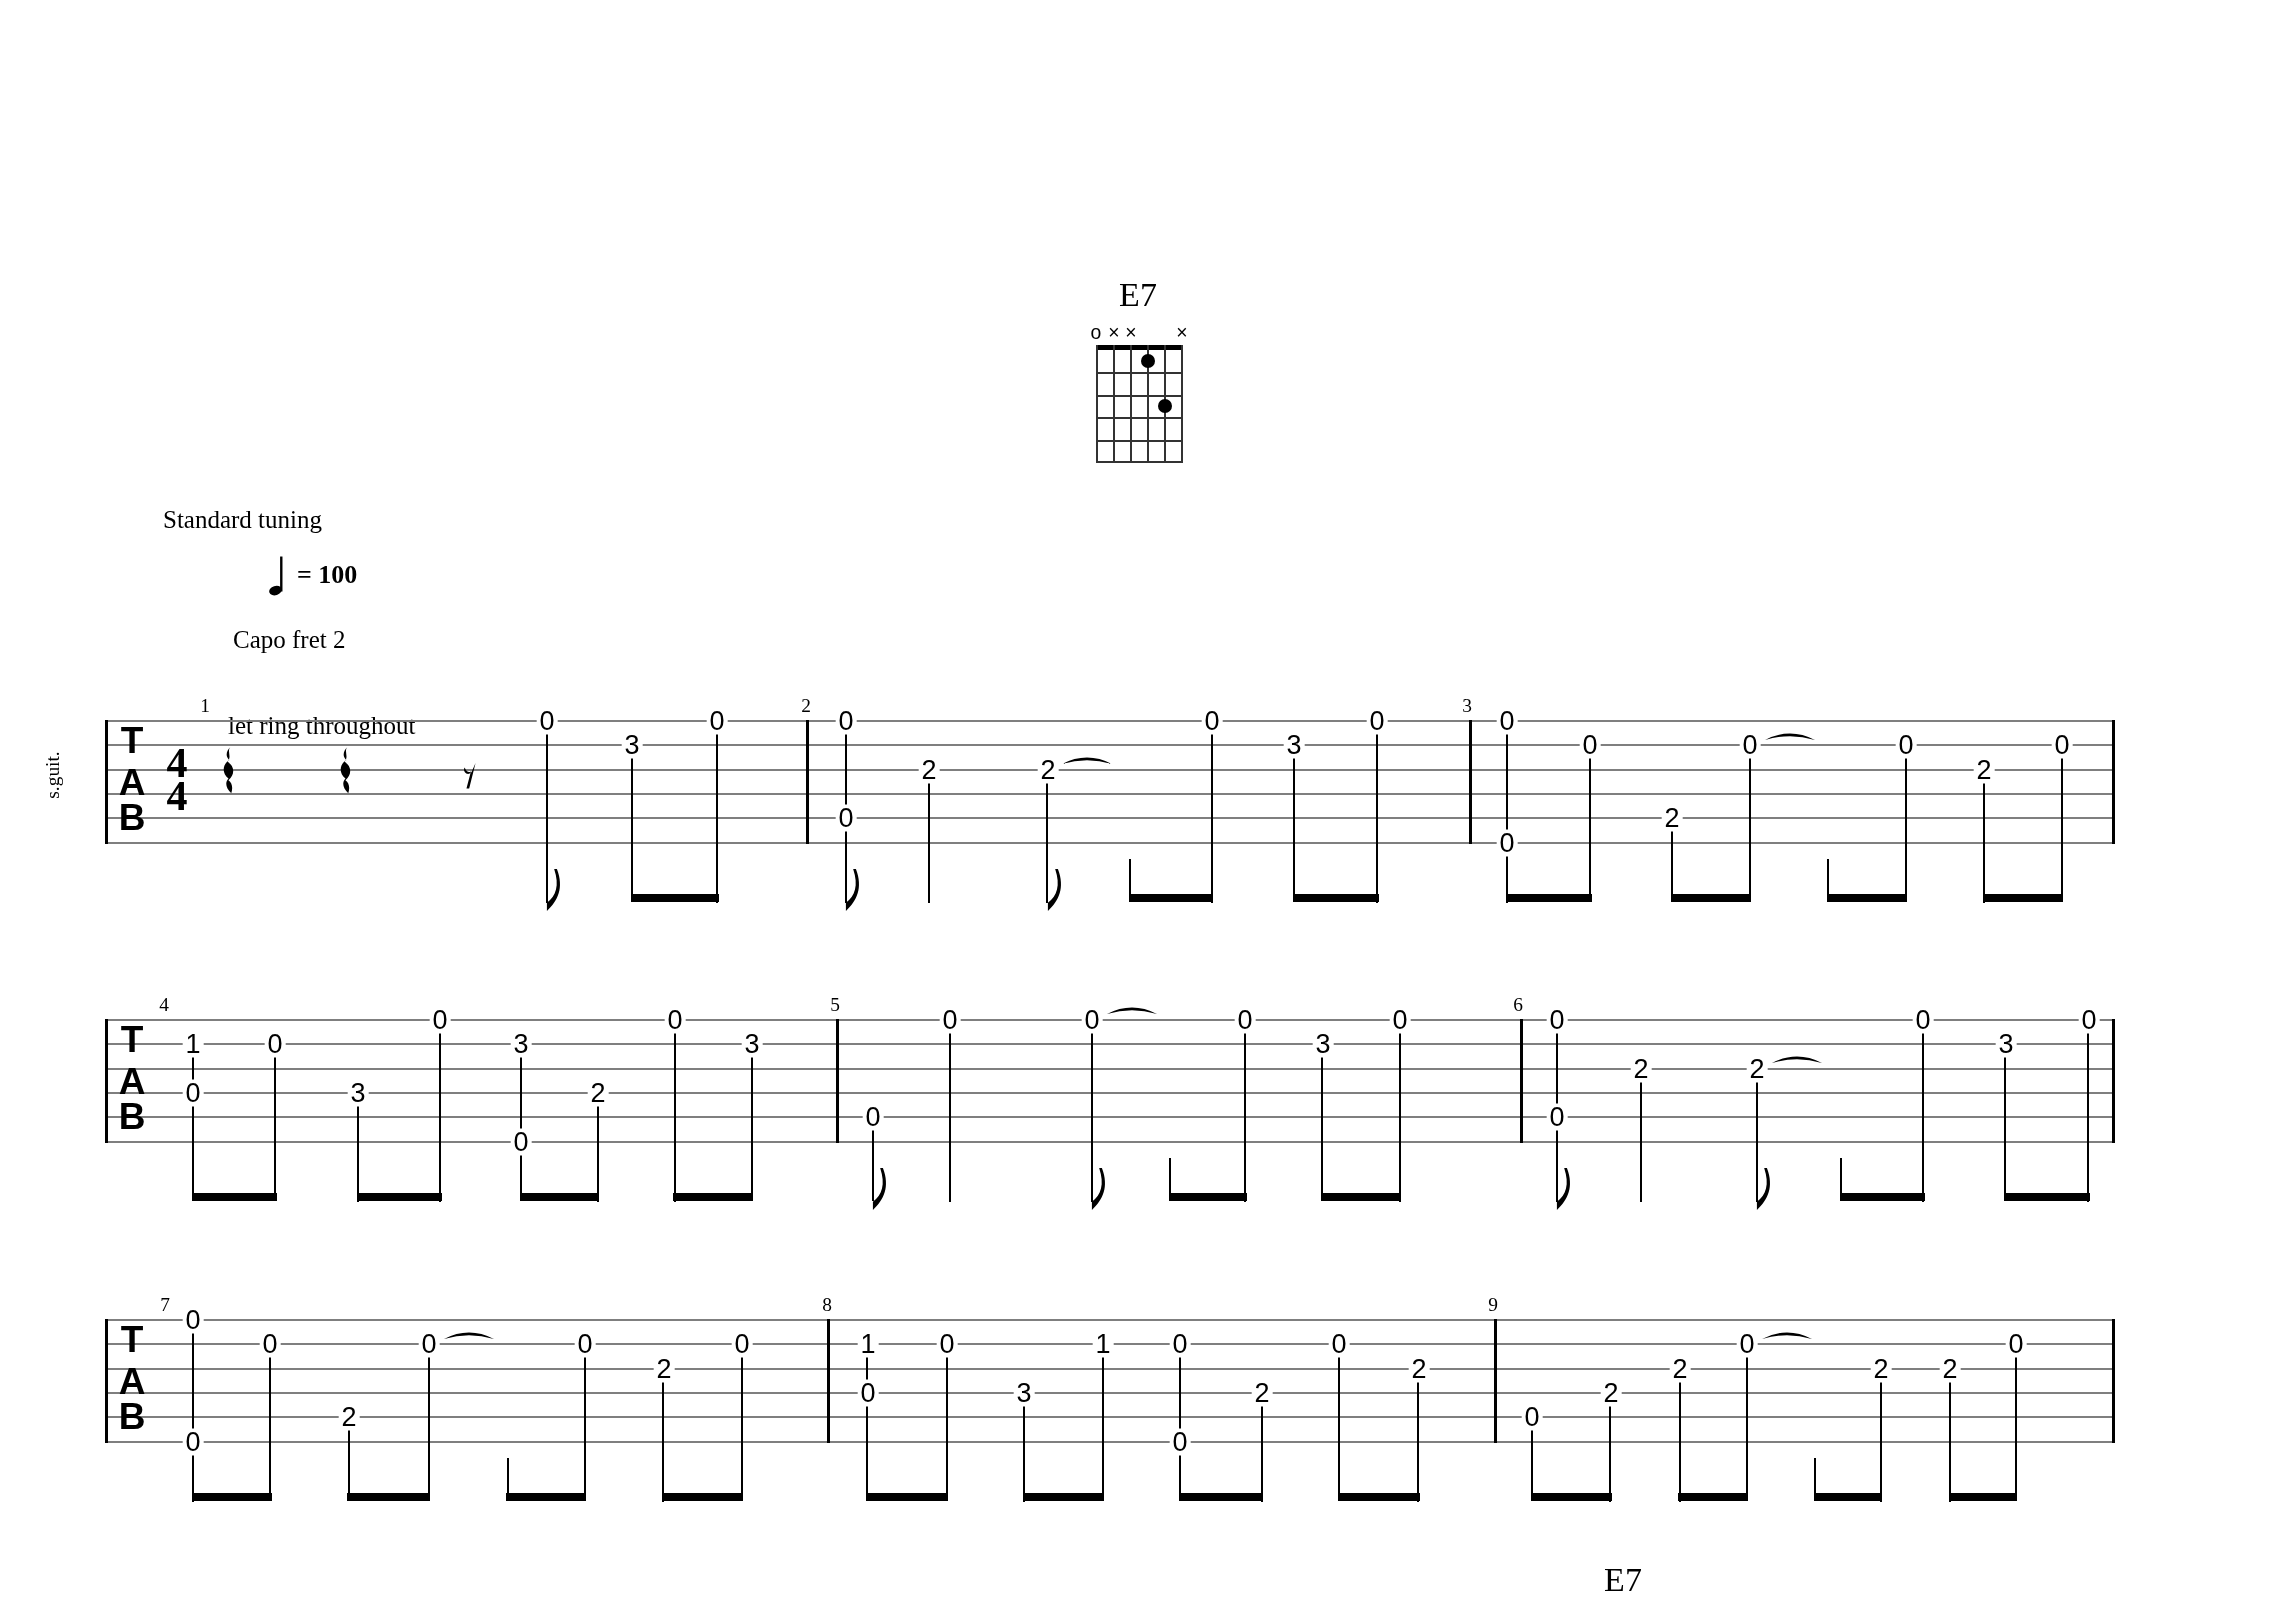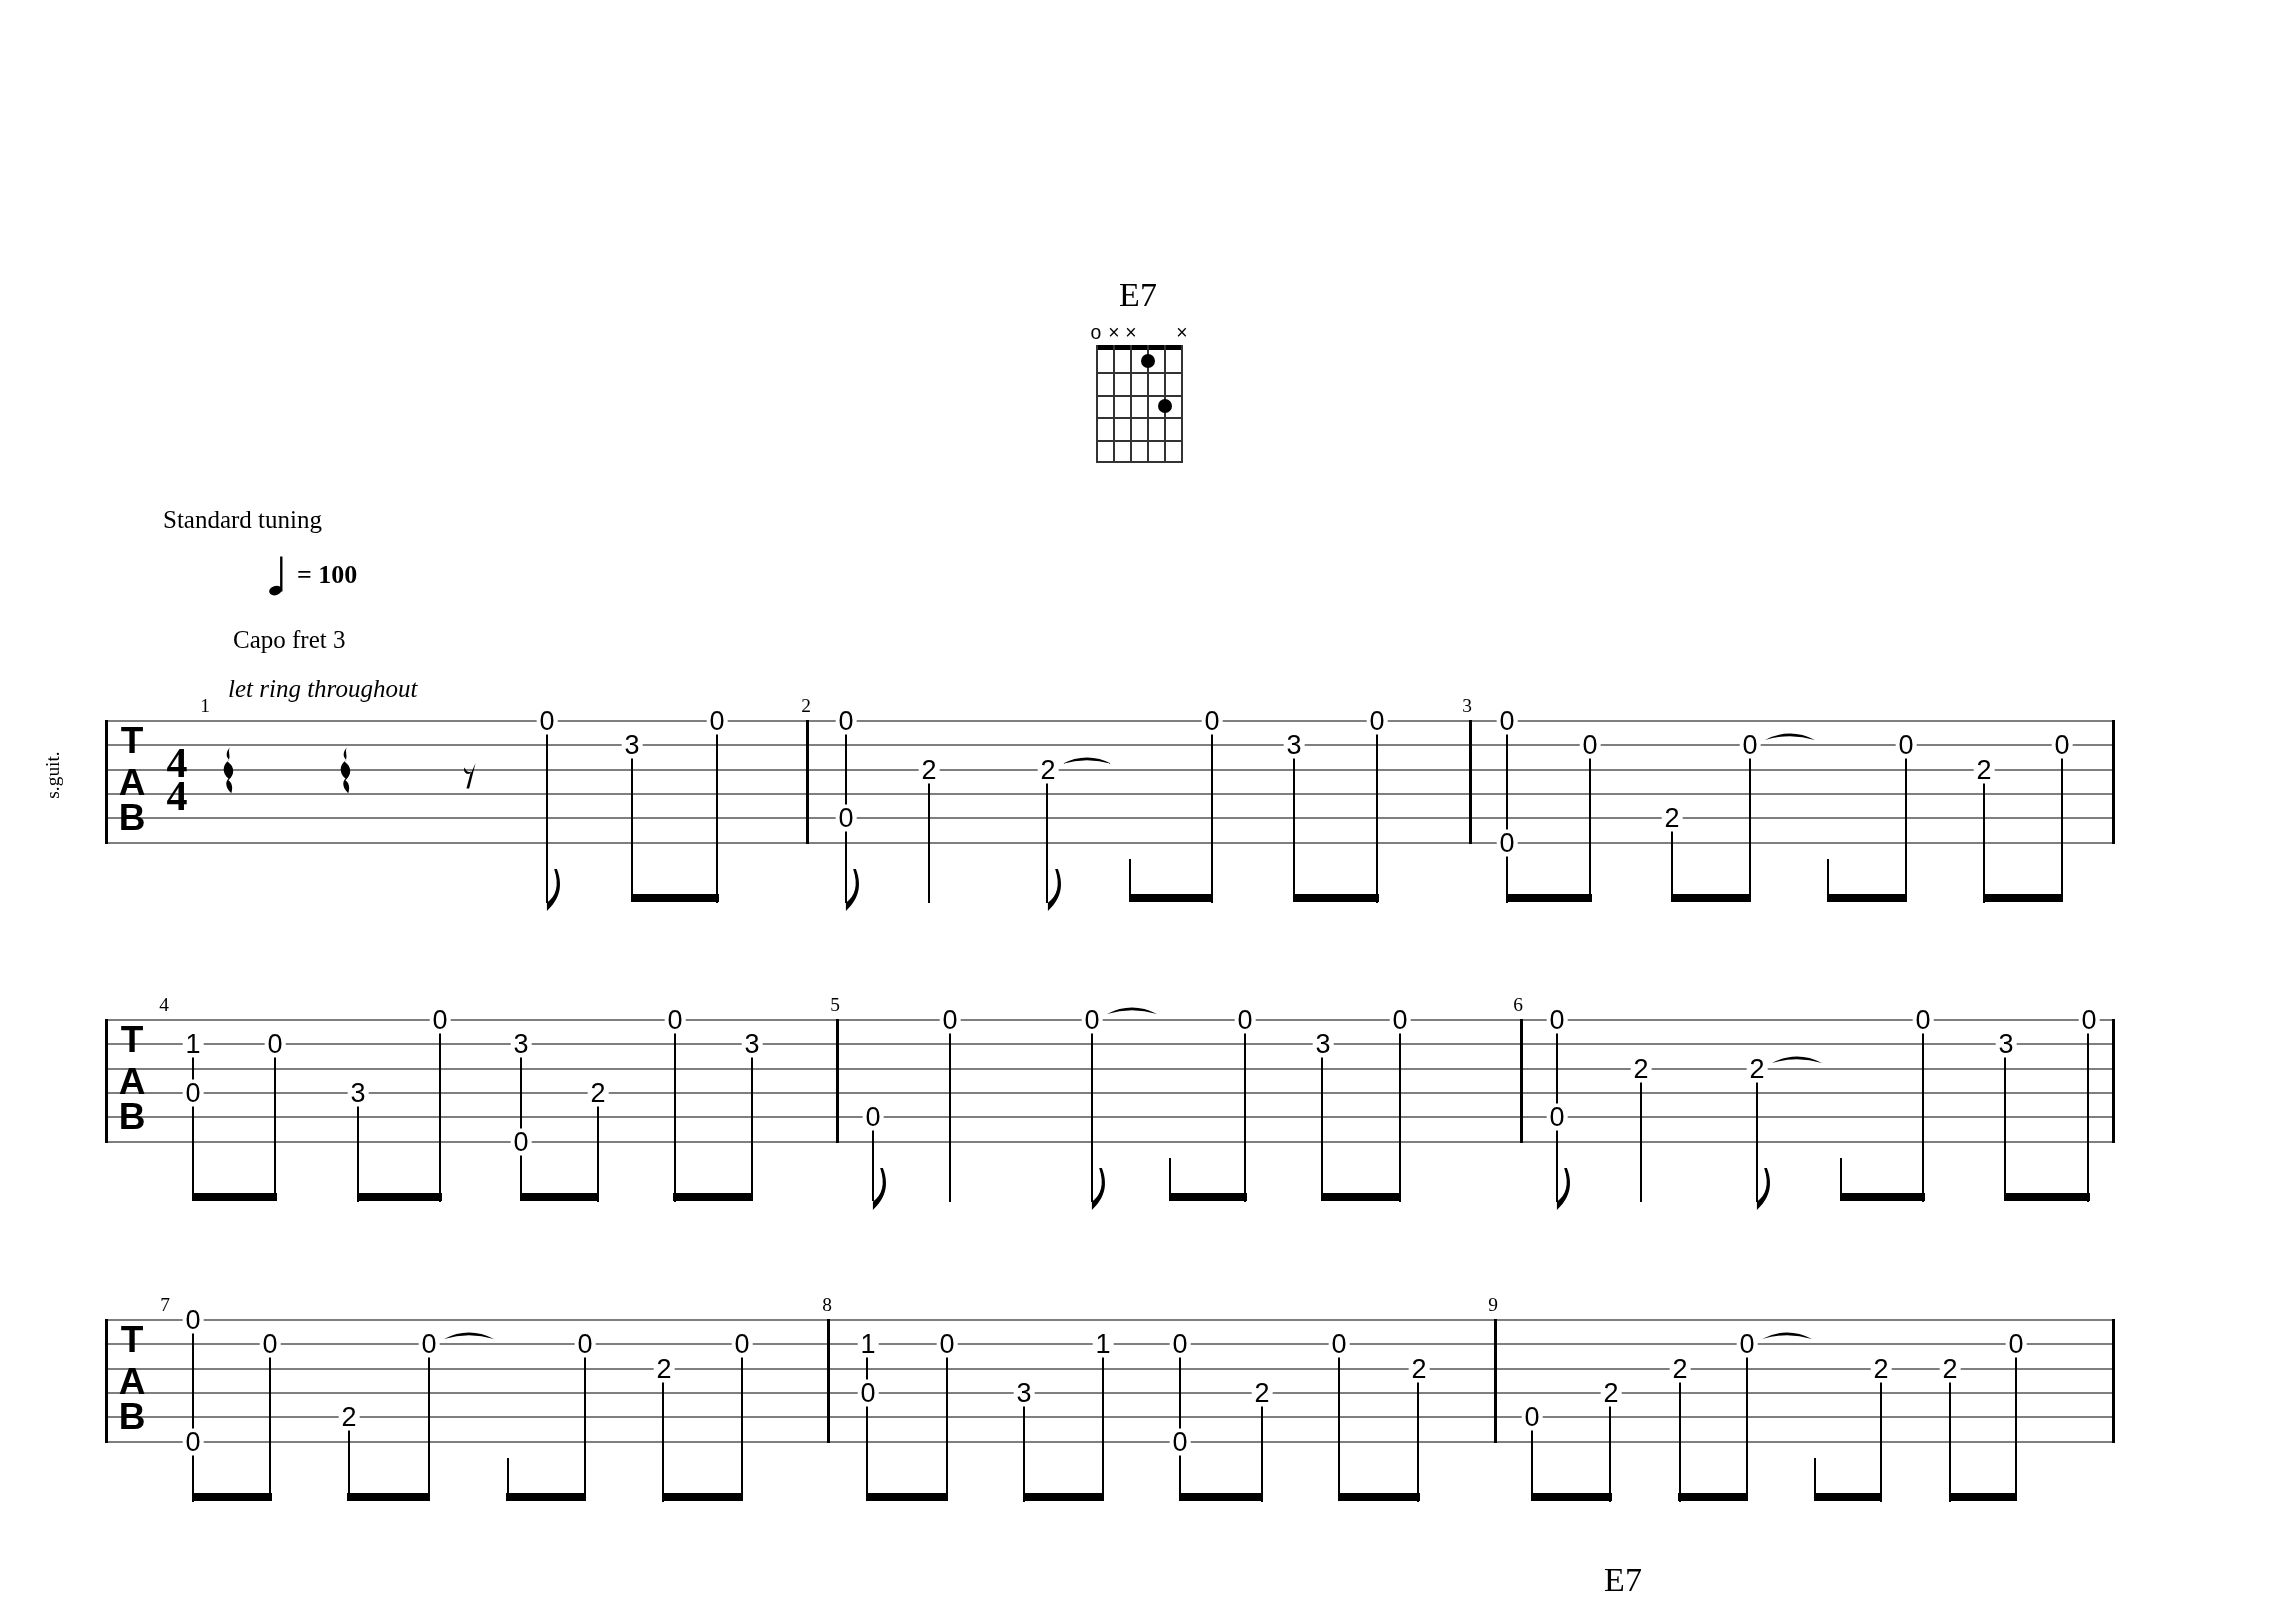--- a/index.html
+++ b/index.html
@@ -4,21 +4,21 @@
 <style>
   html,body{margin:0;padding:0;background:#fff;}
   #page{position:relative;width:2289px;height:1618px;background:#ffffff;overflow:hidden;
         font-family:"Liberation Serif","DejaVu Serif",serif;color:#000;}
   .abs{position:absolute;}
   .ctr{transform:translate(-50%,-50%);}
   #title{font-size:89px;line-height:1;white-space:nowrap;}
   .chordlabel{font-size:34px;font-weight:normal;line-height:1;white-space:nowrap;}
   .meta{font-size:25px;line-height:1.1;white-space:nowrap;}
   .metabold{font-size:26px;font-weight:bold;line-height:1.1;white-space:nowrap;}
-  .ital{font-style:italic;}
+  .ital{margin-top:37px;}
   #sguit{font-size:19.4px;transform:translate(-50%,-50%) rotate(-90deg);white-space:nowrap;}
   .fret{font-family:"Liberation Sans","DejaVu Sans",sans-serif;font-size:27px;line-height:27px;
         background:#fff;padding:0 2.8px;transform:translate(-50%,-50%);white-space:nowrap;}
   .mlabel{font-size:19.4px;line-height:1;transform:translate(-50%,-50%);}
   .clefletter{font-family:"Liberation Sans","DejaVu Sans",sans-serif;font-size:37px;font-weight:bold;
         line-height:1;transform:translate(-50%,-50%);}
   .tsdigit{font-size:42px;font-weight:bold;line-height:1;transform:translate(-50%,-50%);}
   .cmark{font-family:"Liberation Sans","DejaVu Sans",sans-serif;font-size:19.4px;line-height:1;
         transform:translate(-50%,-50%);}
   svg{display:block;}
@@ -33,21 +33,21 @@
   <div class="abs meta" style="left:163px;top:506px;">Standard tuning</div>
 
   <div class="abs" style="left:269px;top:551px;">
     <svg width="18.5" height="46" viewBox="0 0 20 50">
       <ellipse cx="7" cy="43" rx="7" ry="5" transform="rotate(-18 7 43)" fill="#000"></ellipse>
       <rect x="12" y="6" width="2.6" height="38" fill="#000"></rect>
     </svg>
   </div>
   <div class="abs metabold" style="left:297px;top:561px;">= 100</div>
 
-  <div class="abs meta" style="left:233px;top:626px;">Capo fret 3</div>
+  <div class="abs meta" style="left:233px;top:626px;">Capo fret 2</div>
 
   <div class="abs meta ital" style="left:228px;top:675px;">let ring throughout</div>
 
   <div id="sguit" class="abs" style="left:53px;top:775px;">s.guit.</div>
 
   <div class="abs ctr chordlabel" style="left:1623px;top:1580px;">E7</div>
 
   <div id="diagram">
       <div class="cmark" style="position: absolute; left: 1096px; top: 333px;">o</div>
       <div class="cmark" style="position: absolute; left: 1114px; top: 333px;">×</div>

